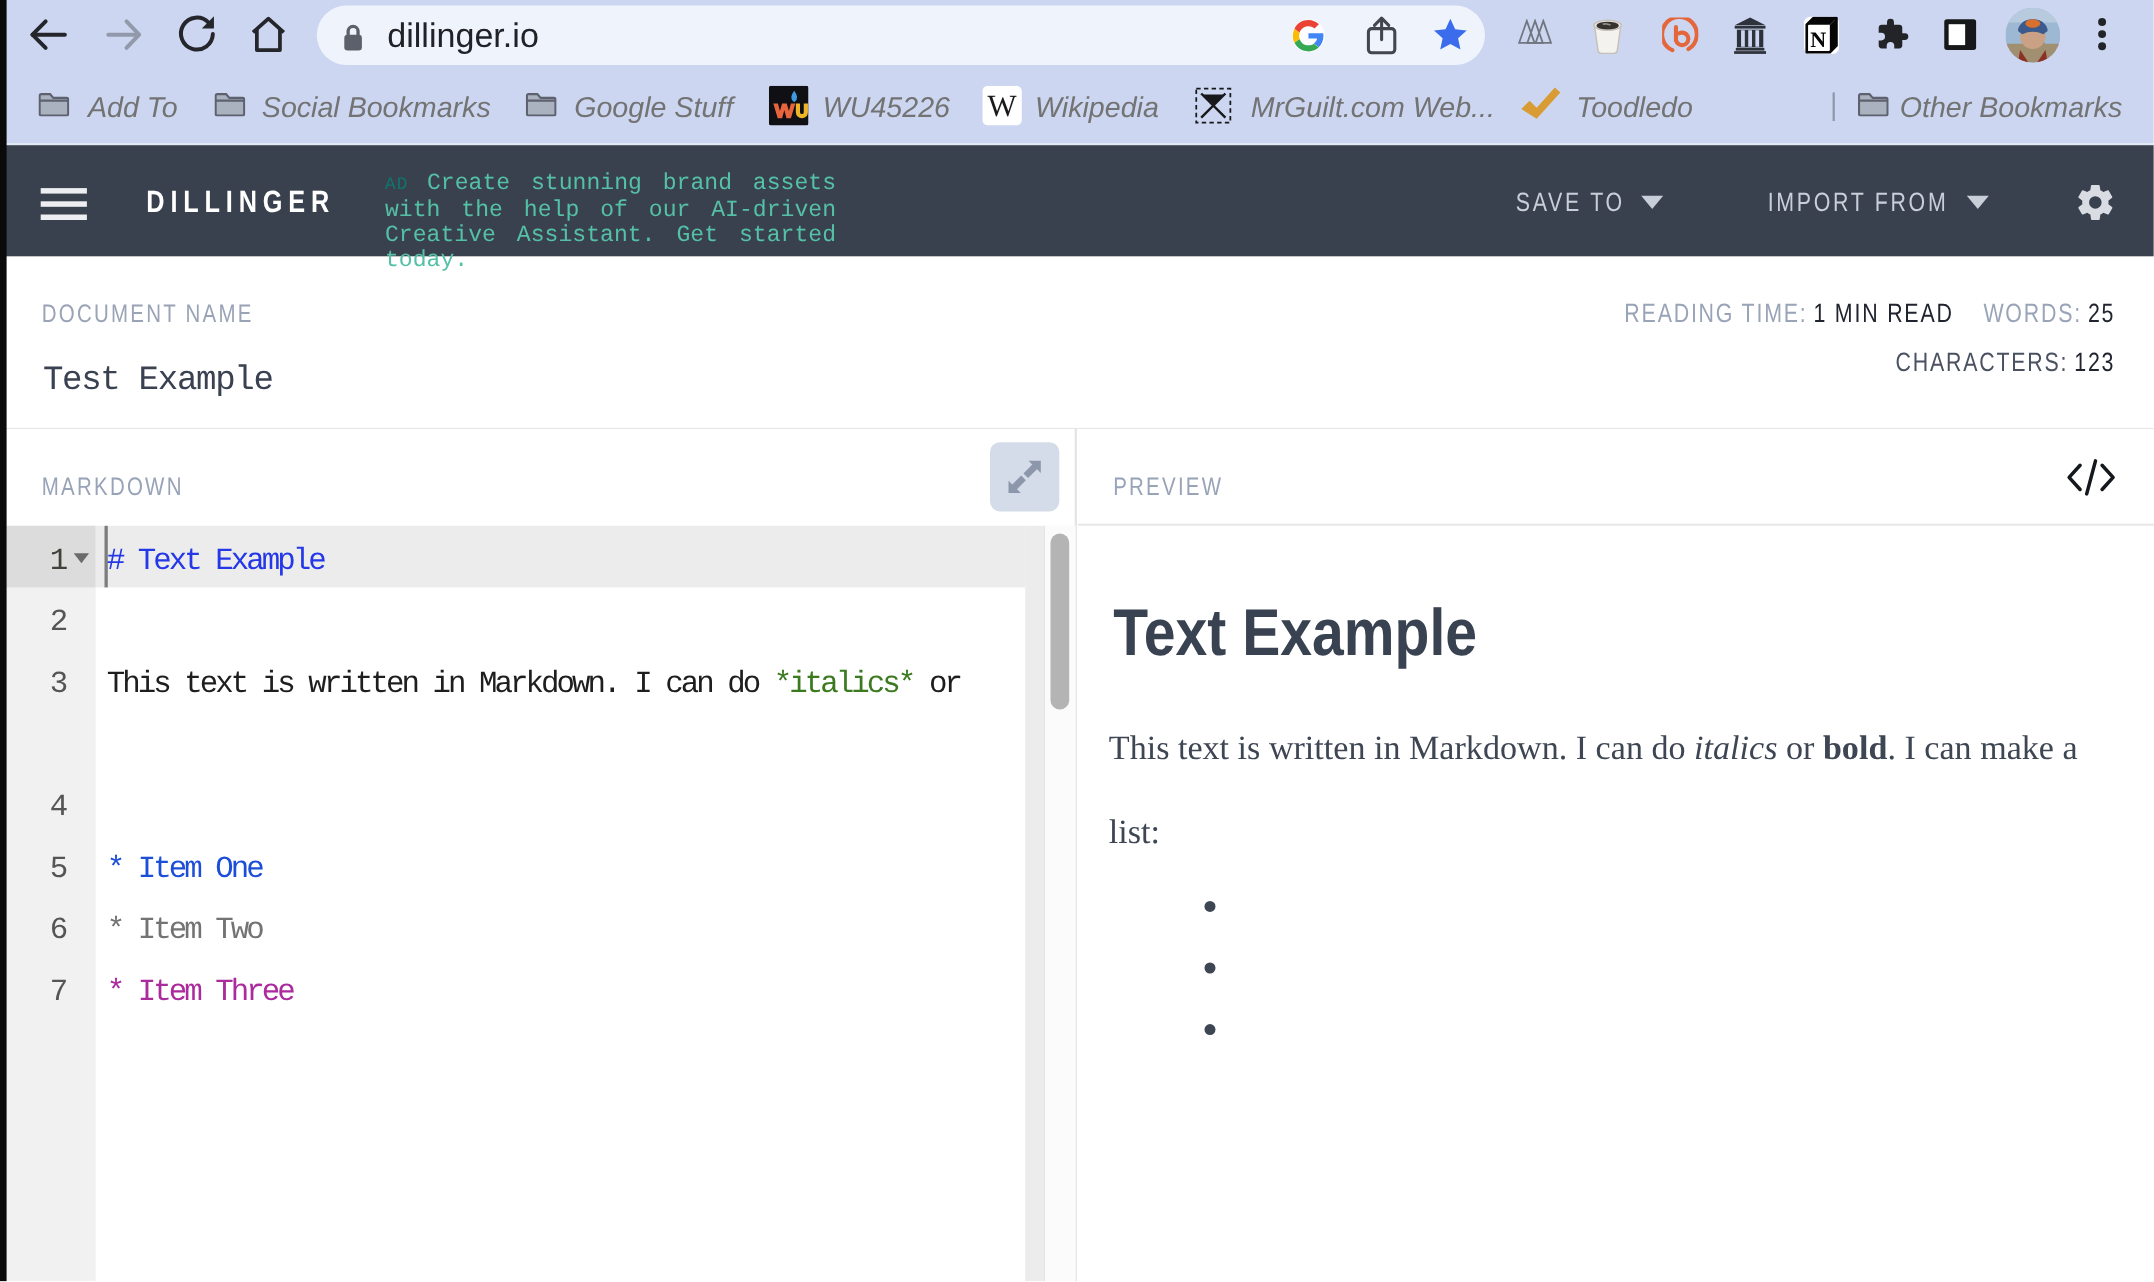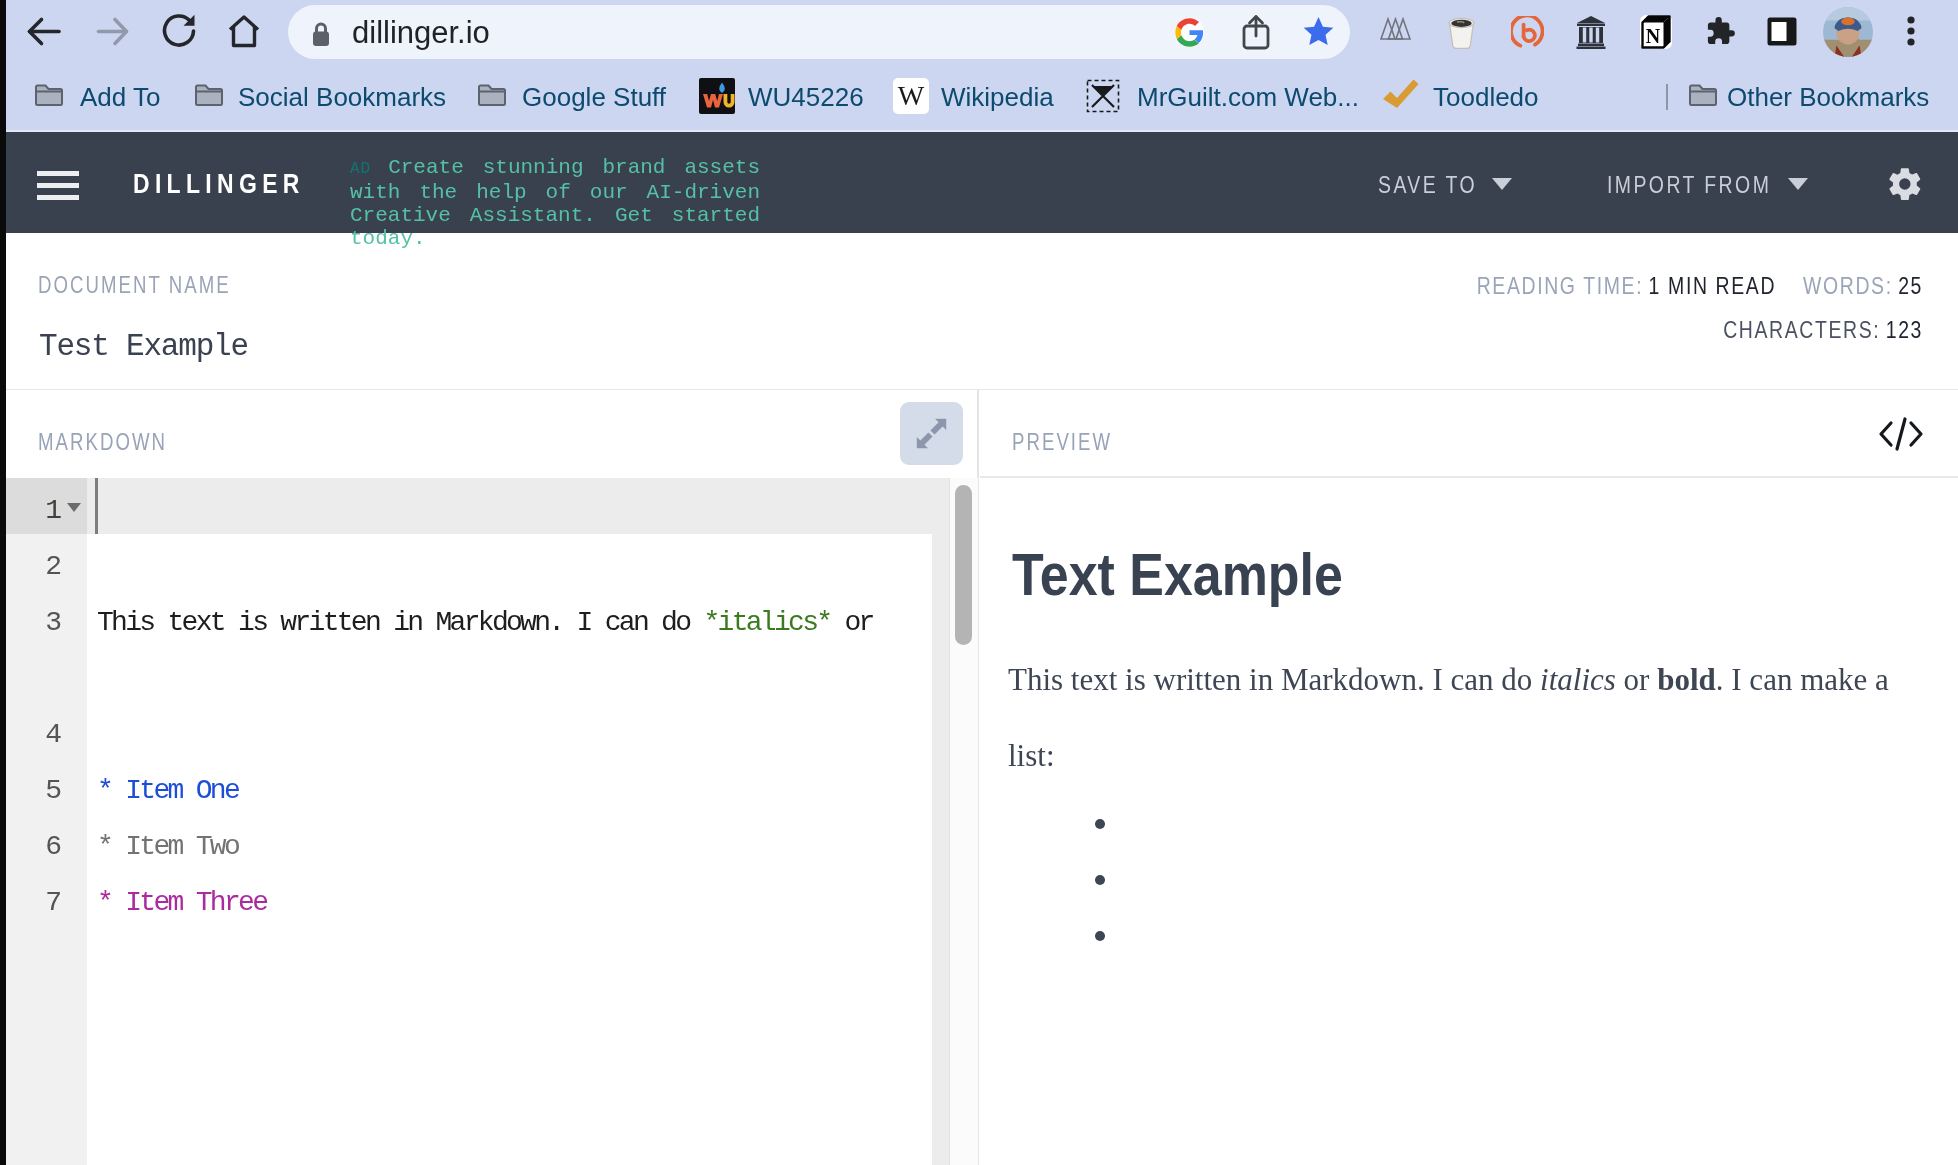--- a/index.html
+++ b/index.html
@@ -1,19 +1,19 @@
 <!DOCTYPE html>
 <html><head>
 <meta charset="utf-8">
 <style>
   html,body{margin:0;padding:0;}
   #root{position:relative;width:1958px;height:1165px;background:#fff;overflow:hidden;
         font-family:"Liberation Sans",sans-serif;padding-left:28px;}
   .abs{position:absolute;}
-  .bmt{font-size:26px;color:#0c4a6e;}
+  .bmt{font-size:26px;color:#737373;font-style:italic;}
   .sx{transform:scaleX(0.81);transform-origin:0 50%;}
   .sxr{transform:scaleX(0.81);transform-origin:100% 50%;}
 </style>
 </head>
 <body>
 <div id="root">
 
   <div class="abs" style="left:0;top:0;width:1958px;height:130px;background:#ccd6f1;"></div>
   <div class="abs" style="left:0;top:130px;width:1958px;height:2px;background:#e3e8f5;"></div>
 
@@ -229,20 +229,21 @@
     <div class="abs" style="left:0;top:229px;width:62px;text-align:right;line-height:56px;color:#555;">4</div>
     <div class="abs" style="left:0;top:285px;width:62px;text-align:right;line-height:56px;color:#555;">5</div>
     <div class="abs" style="left:0;top:341px;width:62px;text-align:right;line-height:56px;color:#555;">6</div>
     <div class="abs" style="left:0;top:397px;width:62px;text-align:right;line-height:56px;color:#555;">7</div>
 
     <div class="abs" style="left:67px;top:25px;width:0;height:0;border-left:7px solid transparent;border-right:7px solid transparent;border-top:9px solid #6b6b6b;"></div>
 
     <div class="abs" style="left:95px;top:0px;width:3px;height:56px;background:#7d7d7d;"></div>
 
     <div class="abs" style="left:97px;top:5px;line-height:56px;white-space:pre;color:#1e1e1e;letter-spacing:-2.7px;">
+<span style="color:#2438e8;position:absolute;top:0;"># Text Example</span>
 <span style="position:absolute;top:112px;">This text is written in Markdown. I can do <span style="color:#3b7a1f">*italics*</span> or</span>
 <span style="color:#1d4ed8;position:absolute;top:280px;">* Item One</span>
 <span style="color:#737373;position:absolute;top:336px;">* Item Two</span>
 <span style="color:#ab2b9e;position:absolute;top:392px;">* Item Three</span>
     </div>
 
     <div class="abs" style="left:932px;top:0;width:17px;height:687px;background:#ececec;"></div>
     <div class="abs" style="left:949px;top:0;width:28px;height:687px;background:#fbfbfb;border-left:1px solid #e3e3e3;"></div>
     <div class="abs" style="left:955px;top:7px;width:17px;height:160px;border-radius:9px;background:#b4b4b4;"></div>
   </div>

